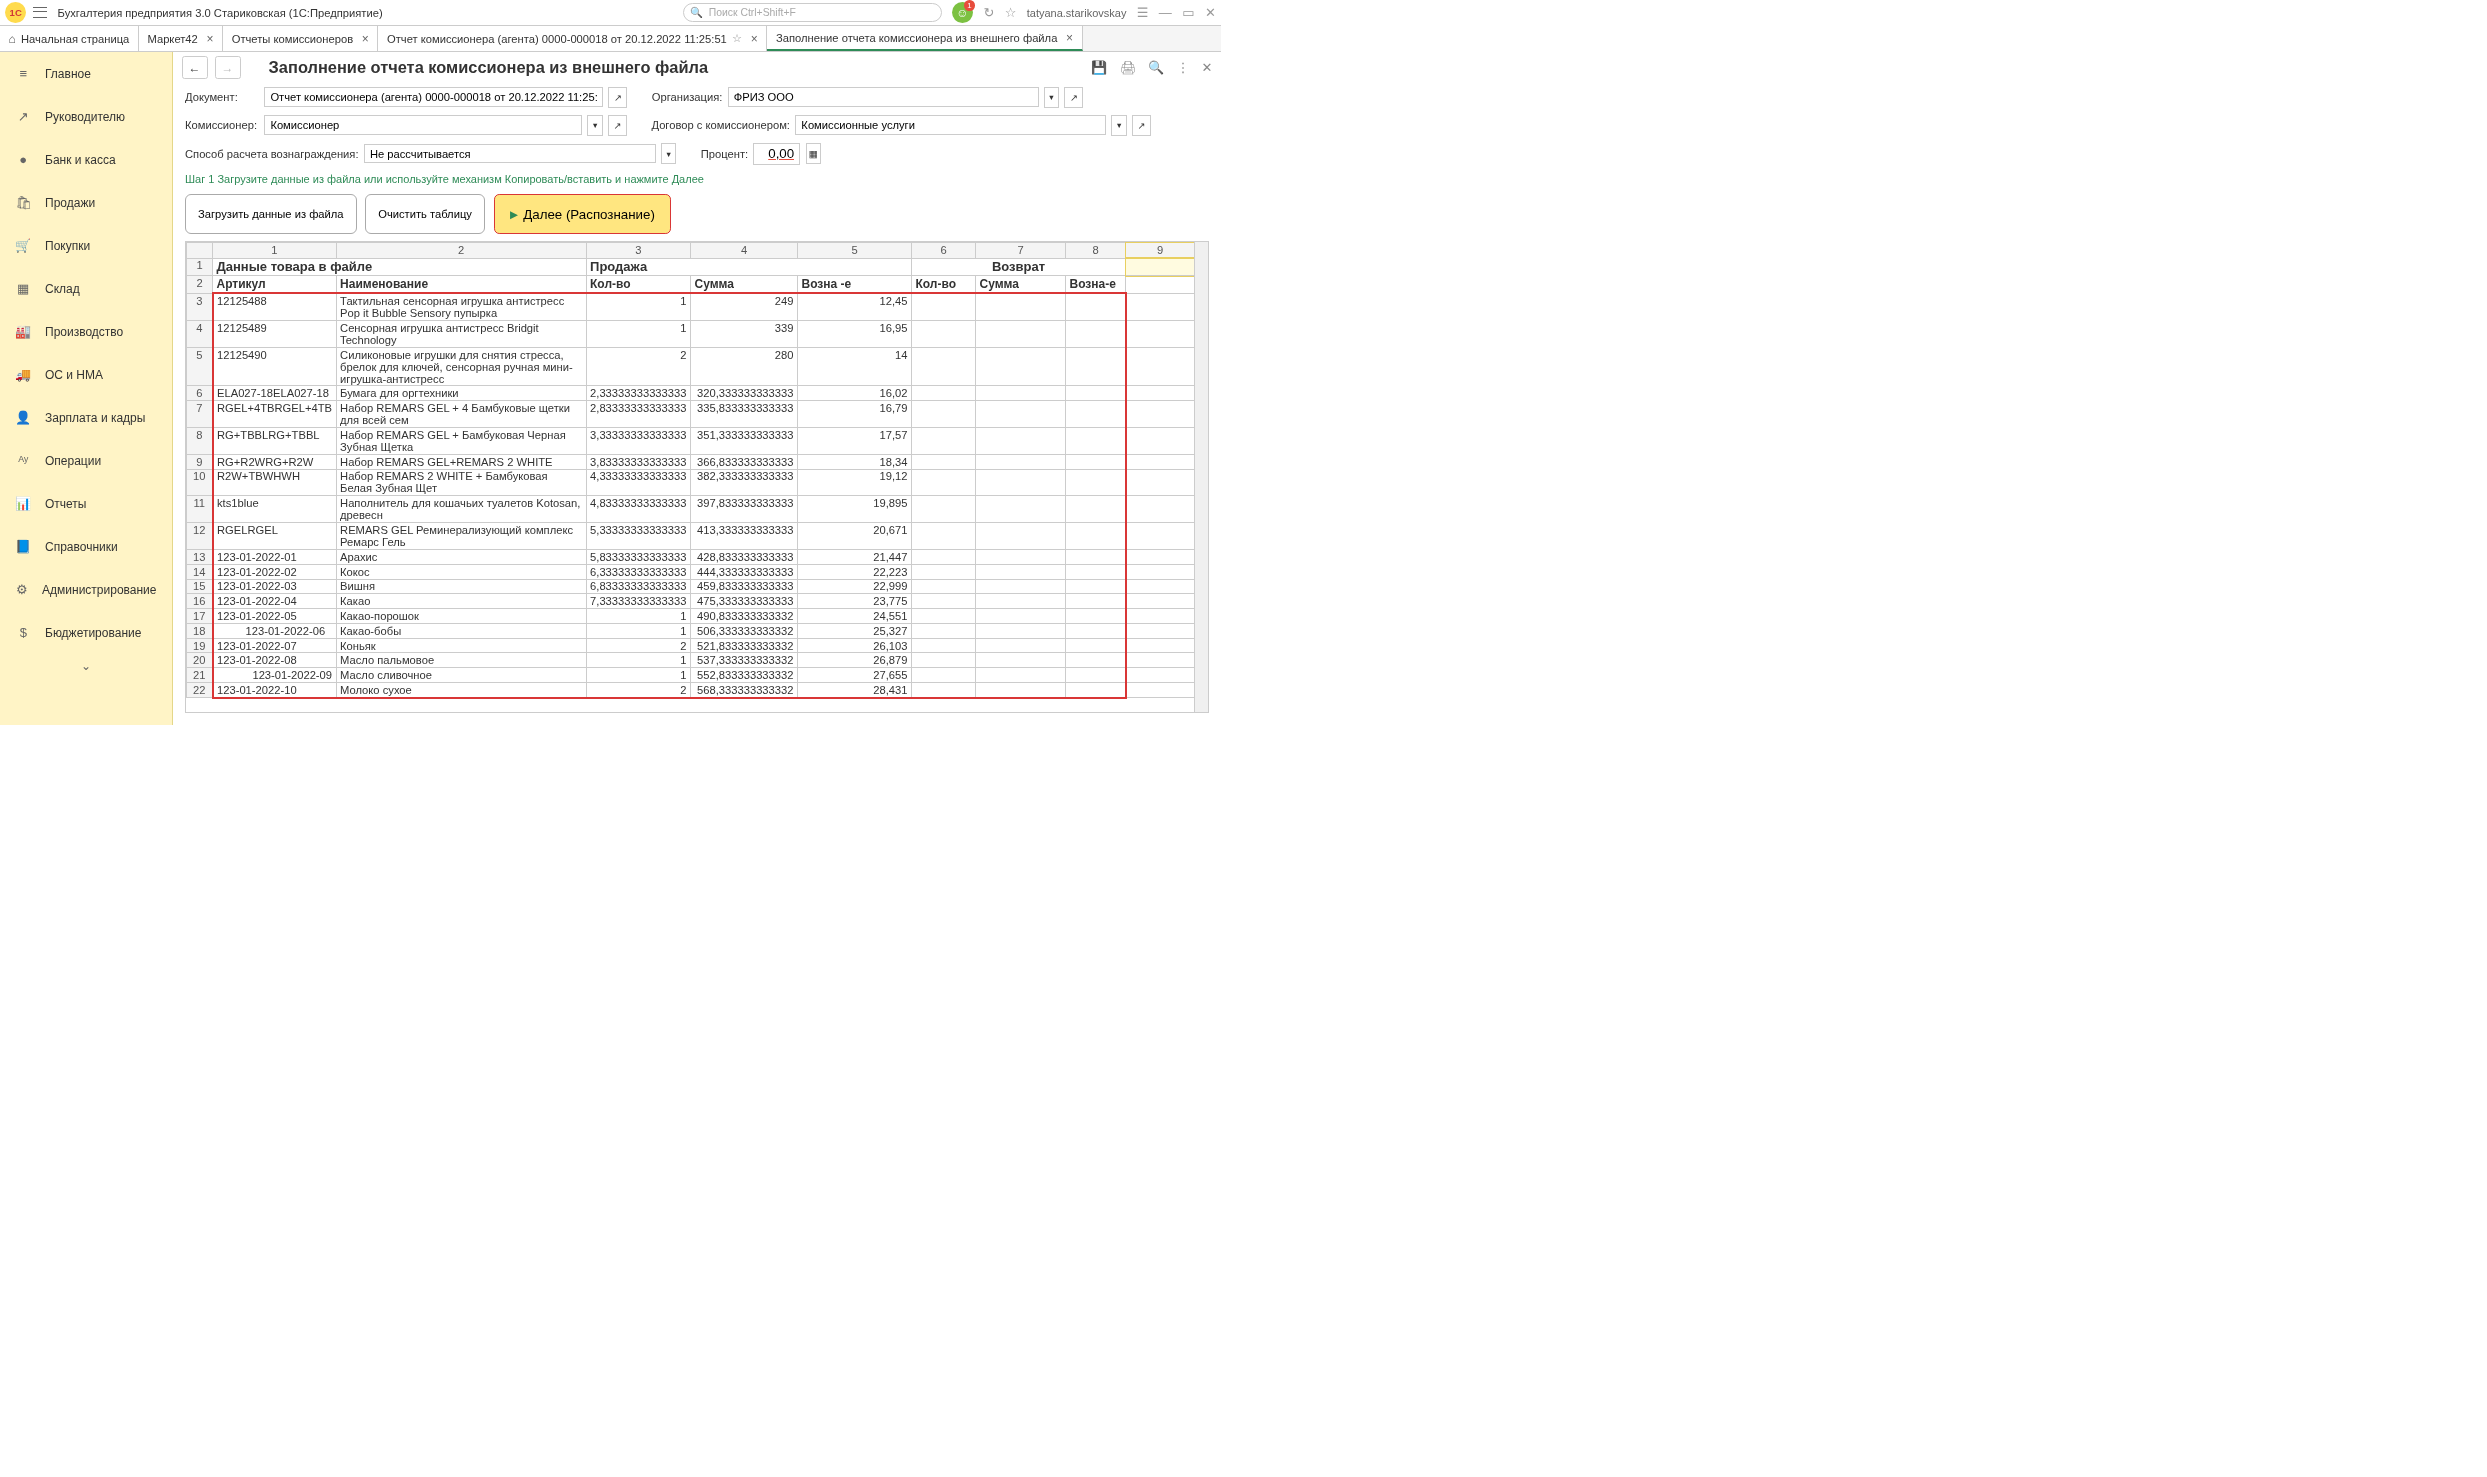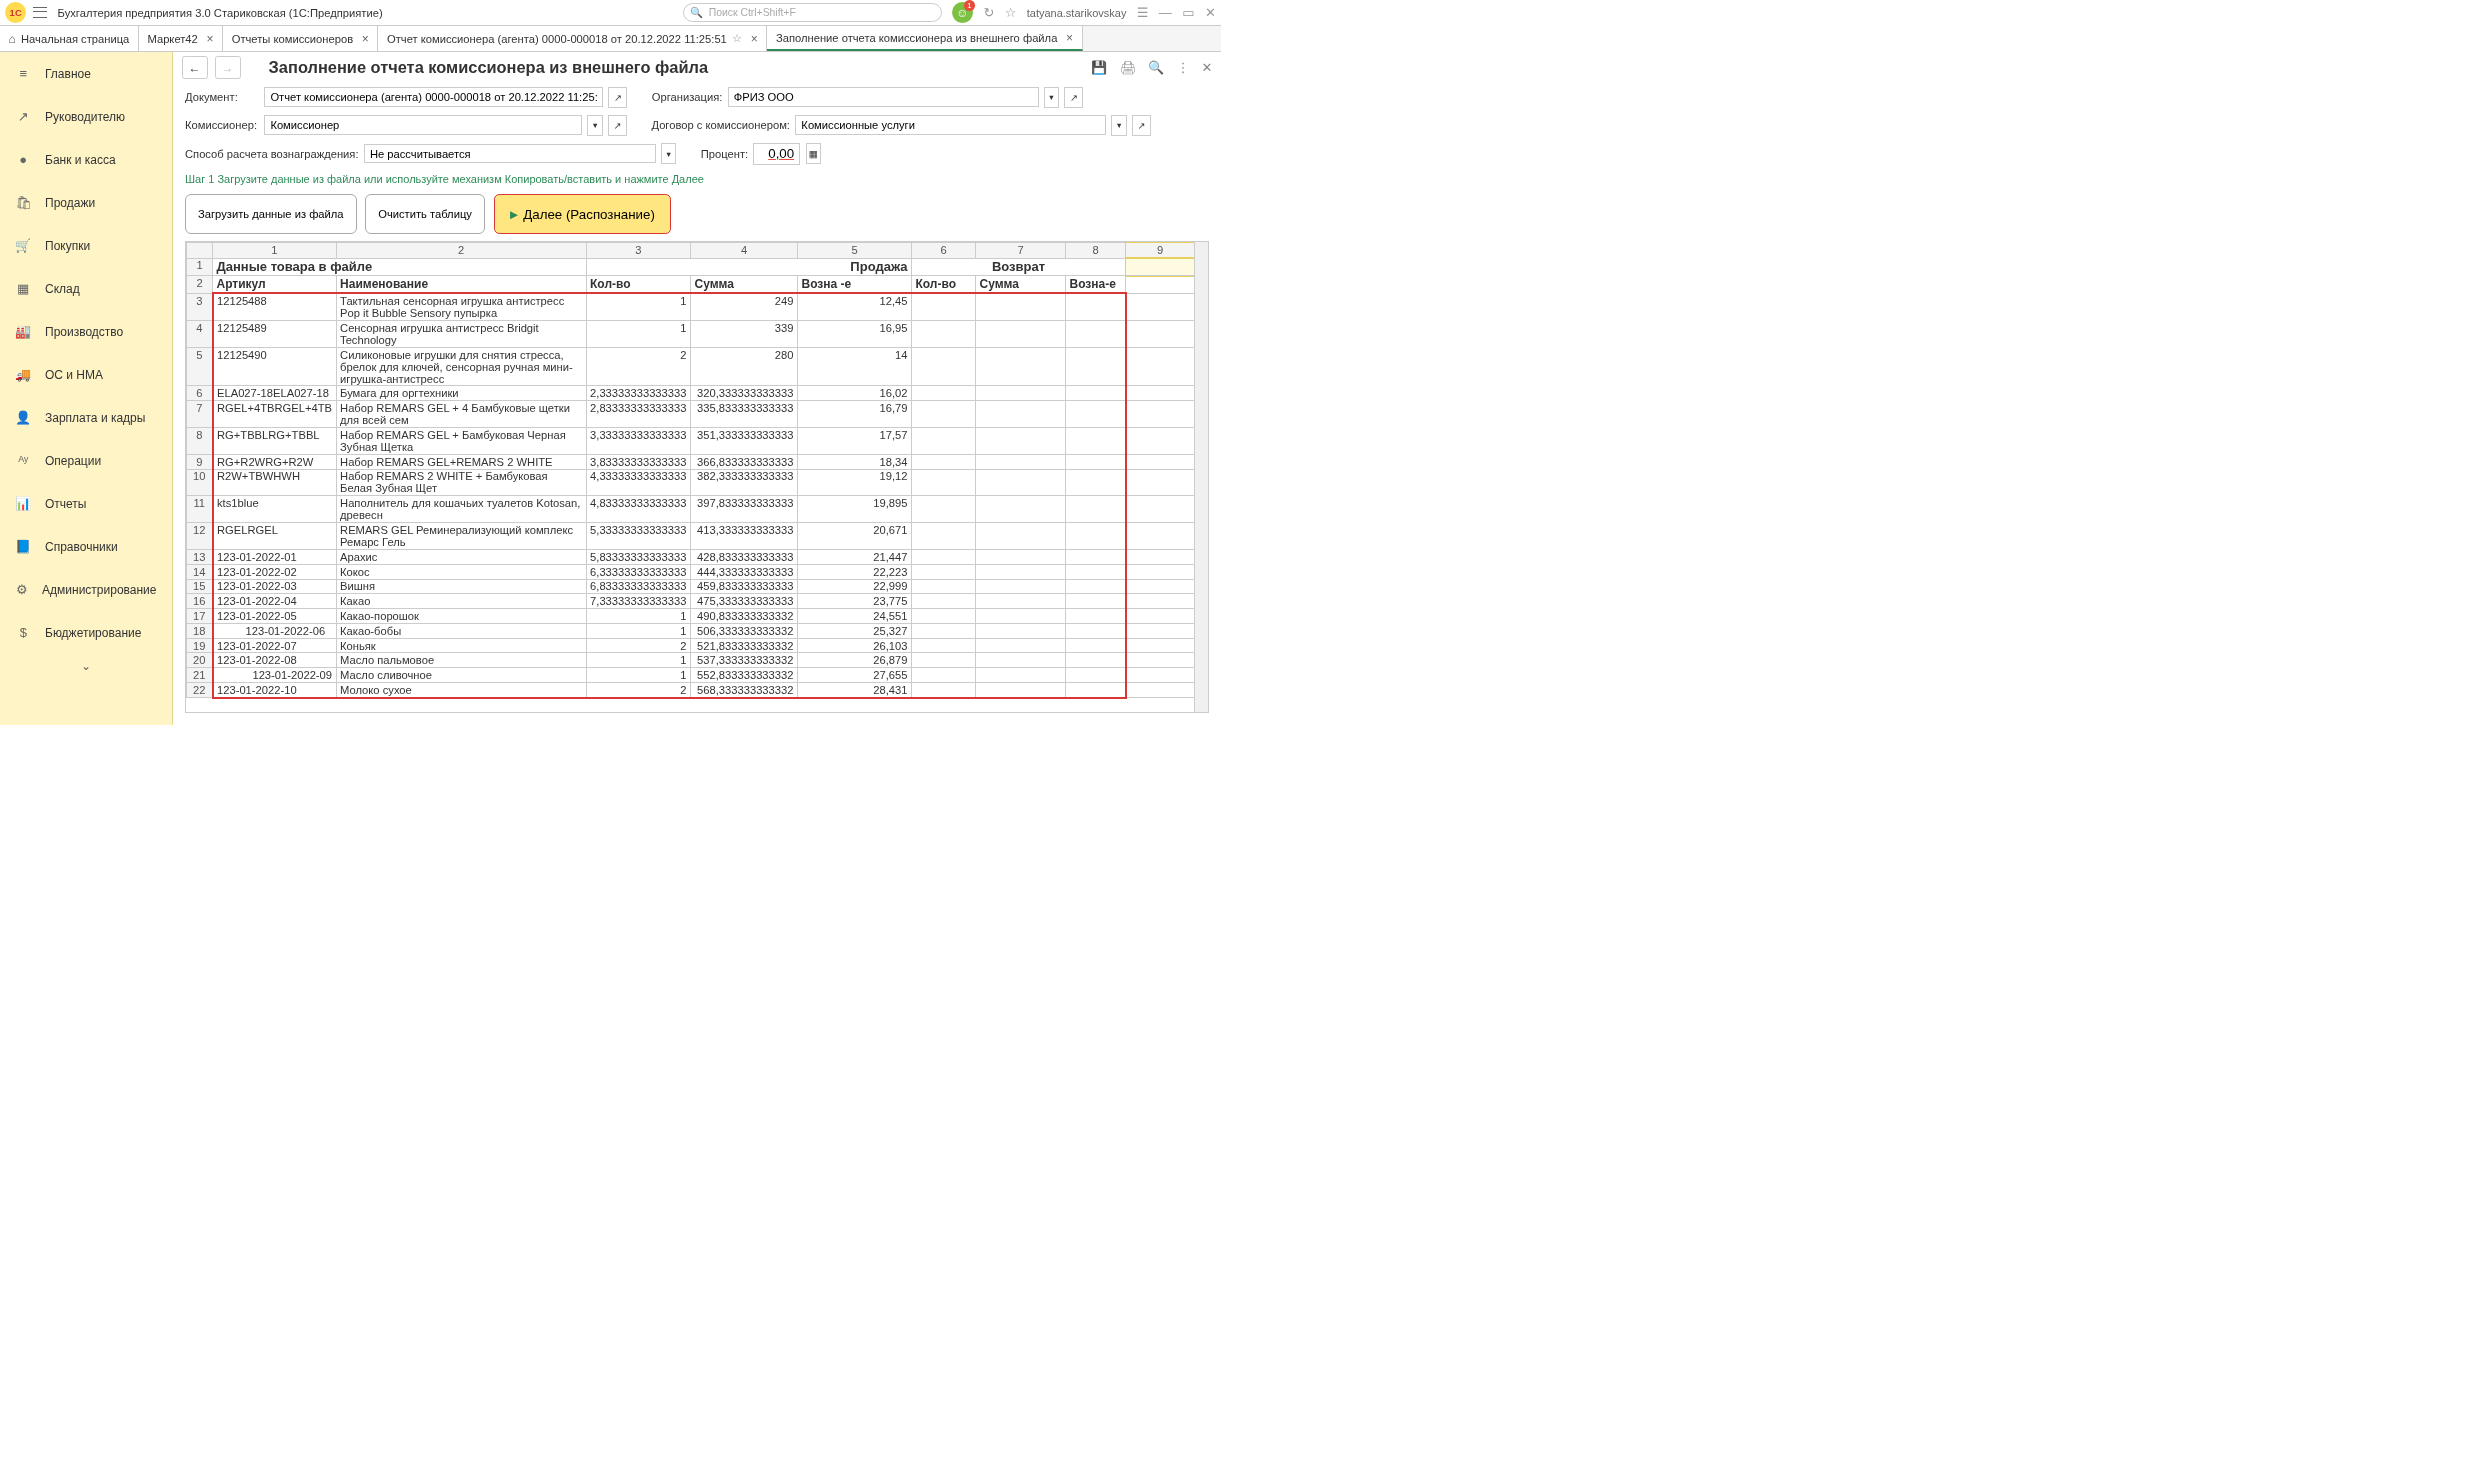--- a/index.html
+++ b/index.html
@@ -262,21 +262,21 @@
               <th class="colhdr col-sum">4</th>
               <th class="colhdr col-voz">5</th>
               <th class="colhdr col-rqty">6</th>
               <th class="colhdr col-rsum">7</th>
               <th class="colhdr col-rvoz">8</th>
               <th class="colhdr col-extra sel-cell">9</th>
             </tr>
             <tr>
               <th class="rowhdr">1</th>
               <td colspan="2" class="grphdr">Данные товара в файле</td>
-              <td colspan="3" class="grphdr" style="text-align:right">Продажа</td>
+              <td colspan="3" class="grphdr" style="text-align:left">Продажа</td>
               <td colspan="3" class="grphdr" style="text-align:center">Возврат</td>
               <td class="sel-cell"></td>
             </tr>
             <tr>
               <th class="rowhdr">2</th>
               <td class="subhdr">Артикул</td>
               <td class="subhdr">Наименование</td>
               <td class="subhdr">Кол-во</td>
               <td class="subhdr">Сумма</td>
               <td class="subhdr">Возна -е</td>

